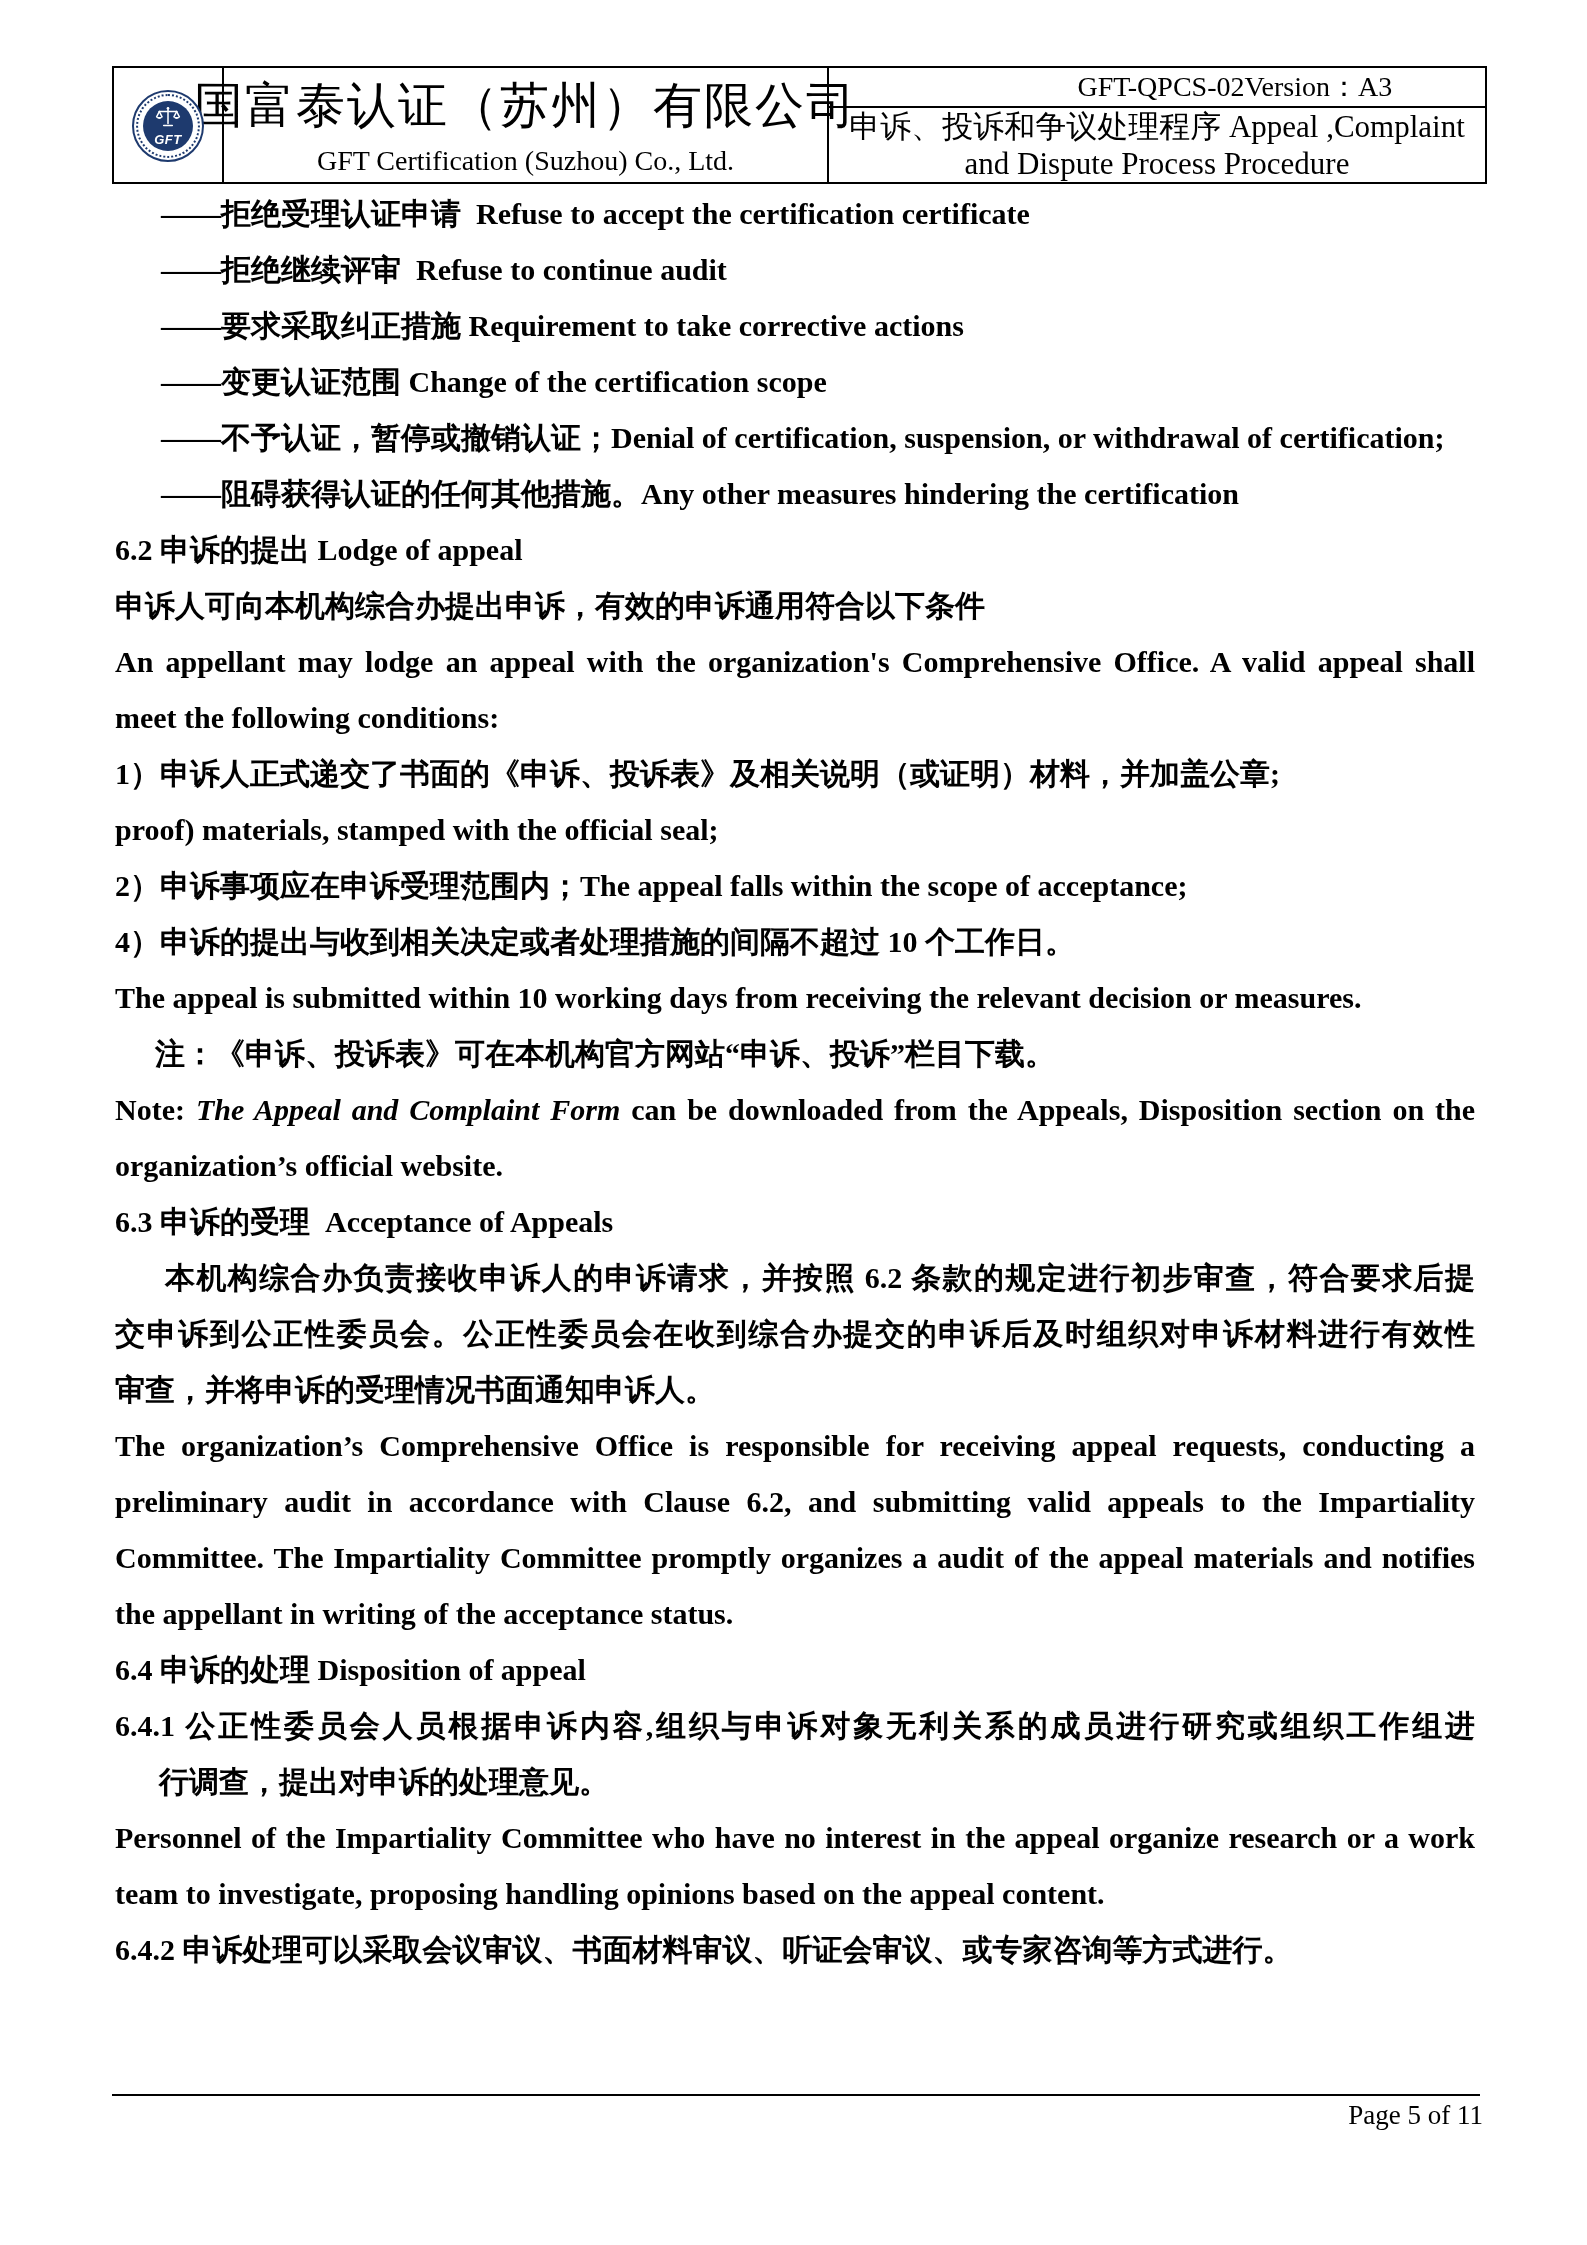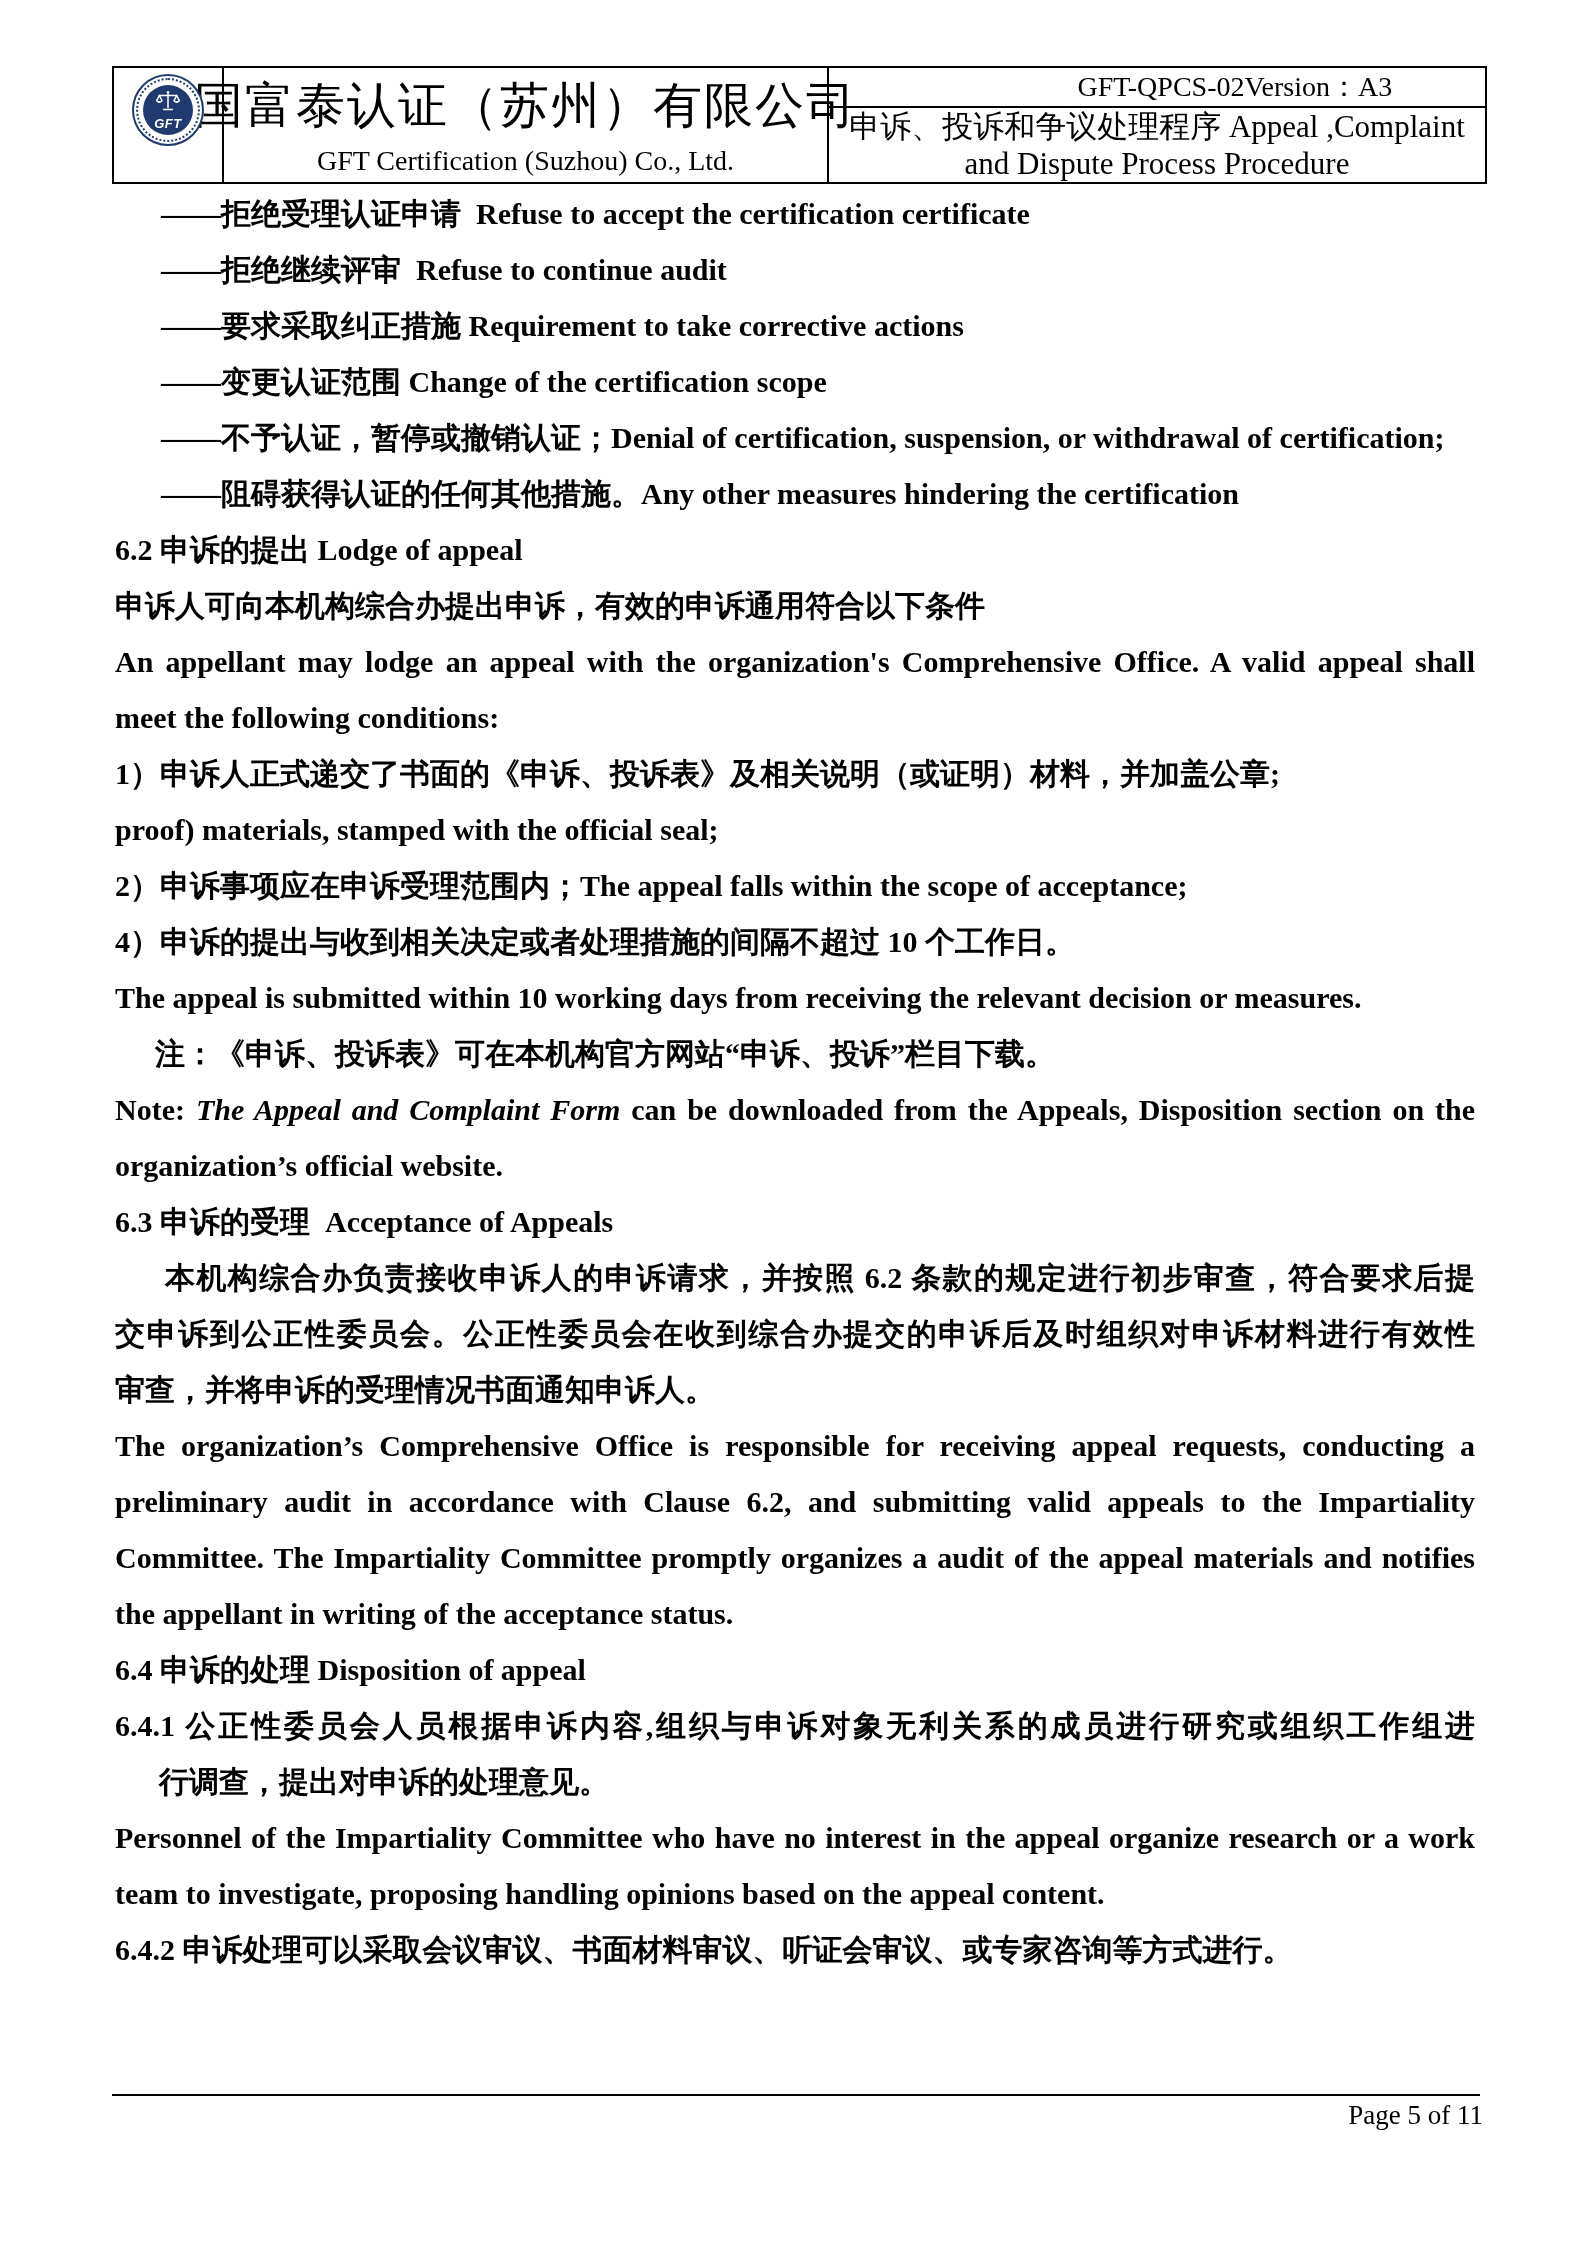--- a/index.html
+++ b/index.html
@@ -8,21 +8,21 @@
     font-family:"Liberation Serif","DejaVu Serif",serif; color:#000;
     overflow:hidden;
   }
   
   .htable {
     position:absolute; left:112px; top:66px; width:1375px; height:118px;
     border:2.5px solid #000; display:flex; box-sizing:border-box; background:#fff;
   }
   .logo-cell {
     width:110px; border-right:2px solid #000; box-sizing:border-box;
-    display:flex; justify-content:center; align-items:flex-start; padding-top:6px;
+    display:flex; justify-content:center; align-items:flex-start; padding-top:22px;
   }
   .logo-badge {
     width:72px; height:72px; border-radius:50%;
     border:2px solid #1e3a6e; position:relative; background:#fff;
     display:flex; justify-content:center; align-items:center; box-sizing:border-box;
   }
   .logo-badge::before {
     content:""; position:absolute; inset:2px; border-radius:50%;
     border:2px dotted #1e3a6e;
   }

